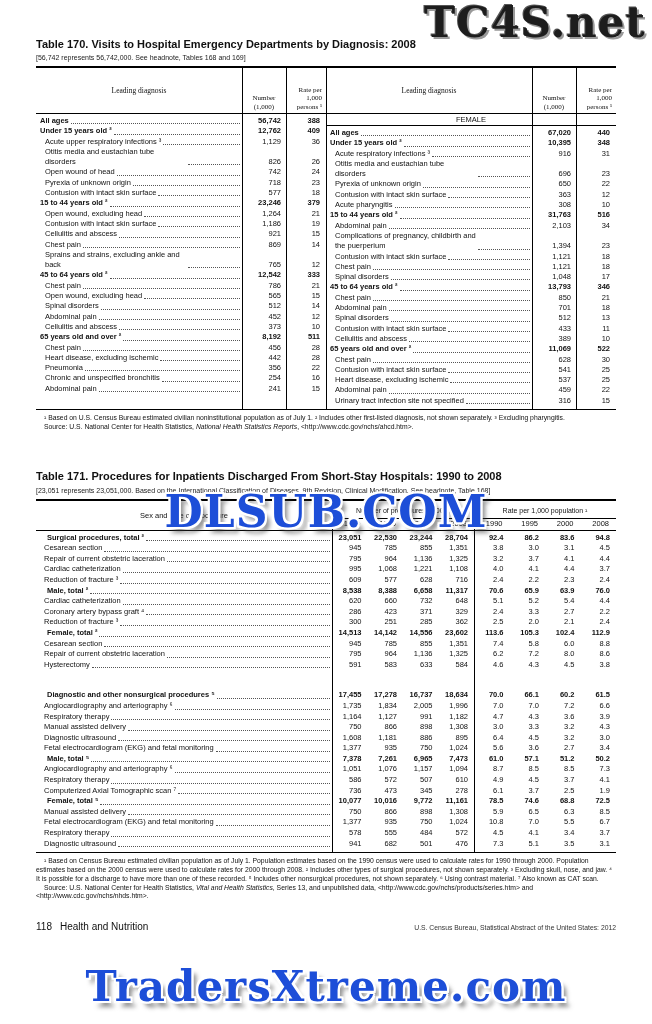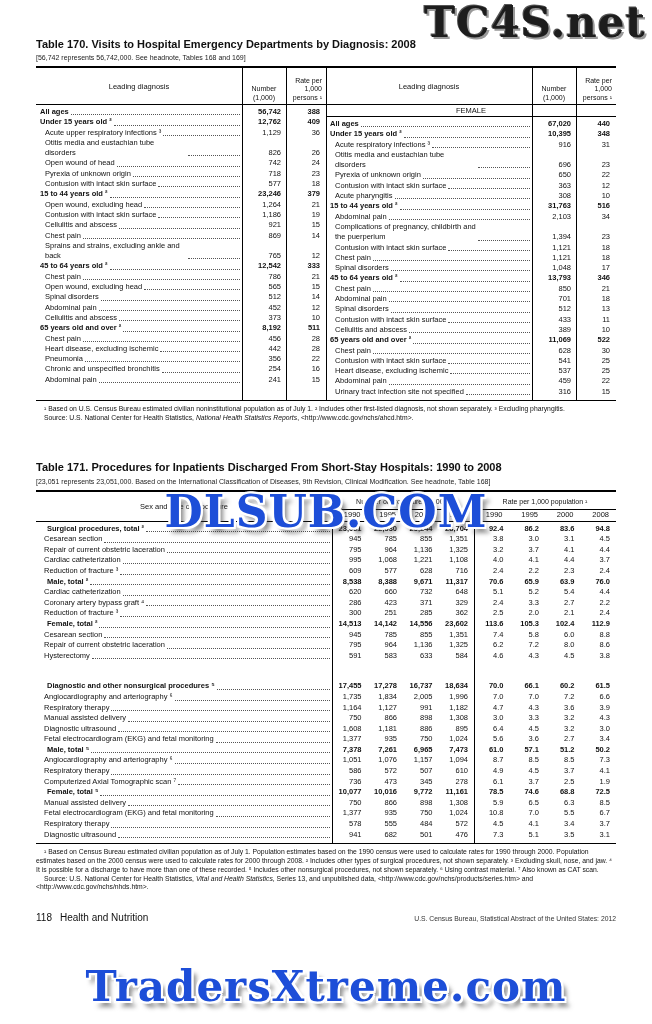--- a/index.html
+++ b/index.html
@@ -12,21 +12,21 @@
 
   .tbl-title { font-size:11px; font-weight:bold; margin-bottom:3px; }
   .tbl-title.t171w { max-width:500px; line-height:13px; }
   .headnote { font-size:7px; color:#222; margin-bottom:4px; line-height:9px; }
   .headnote.t171w { max-width:560px; }
 
   
   .t170 { position:relative; border-top:2px solid #000; border-bottom:1px solid #000; width:580px; }
   .t170-flex { display:flex; }
   .half { width:290px; }
-  .thead { display:flex; height:37px; border-bottom:1px solid #000; }
+  .thead { display:flex; height:46px; border-bottom:1px solid #000;font-family:Liberation Serif, serif; }
   .th-stub { width:206px; display:flex; align-items:center; justify-content:center; font-size:7.5px; }
   .th-num  { width:44px; display:flex; align-items:flex-end; justify-content:center; text-align:center; font-size:7px; line-height:8.5px; padding-bottom:2px; }
   .th-rate { width:40px; display:flex; align-items:flex-end; justify-content:flex-end; text-align:right; font-size:7px; line-height:8.5px; padding:0 4px 2px 0; }
   .group-row { height:12px; line-height:12px; text-align:center; font-size:7.5px; border-bottom:1px solid #000; }
   .rows { padding:2px 0 3px 0; }
   .row { display:flex; align-items:flex-end; font-size:7.5px; line-height:10.3px; width:290px; }
   .hrow { font-weight:bold; }
   .hrow .lbl { padding-left:4px; }
   .drow .lbl { padding-left:9px; }
   .wrow .lbl { max-width:150px; }
@@ -507,21 +507,21 @@
             <span class="cell">2.4</span>
             <span class="cell">2.2</span>
             <span class="cell">2.3</span>
             <span class="cell">2.4</span>
           </div>
           <div class="t171-row b">
             <span class="lbl">Male, total ²</span>
             <span class="dots"></span>
             <span class="cell">8,538</span>
             <span class="cell">8,388</span>
-            <span class="cell">9,671</span>
+            <span class="cell">6,658</span>
             <span class="cell">11,317</span>
             <span class="cell">70.6</span>
             <span class="cell">65.9</span>
             <span class="cell">63.9</span>
             <span class="cell">76.0</span>
           </div>
           <div class="t171-row">
             <span class="lbl">Cardiac catheterization</span>
             <span class="dots"></span>
             <span class="cell">620</span>

